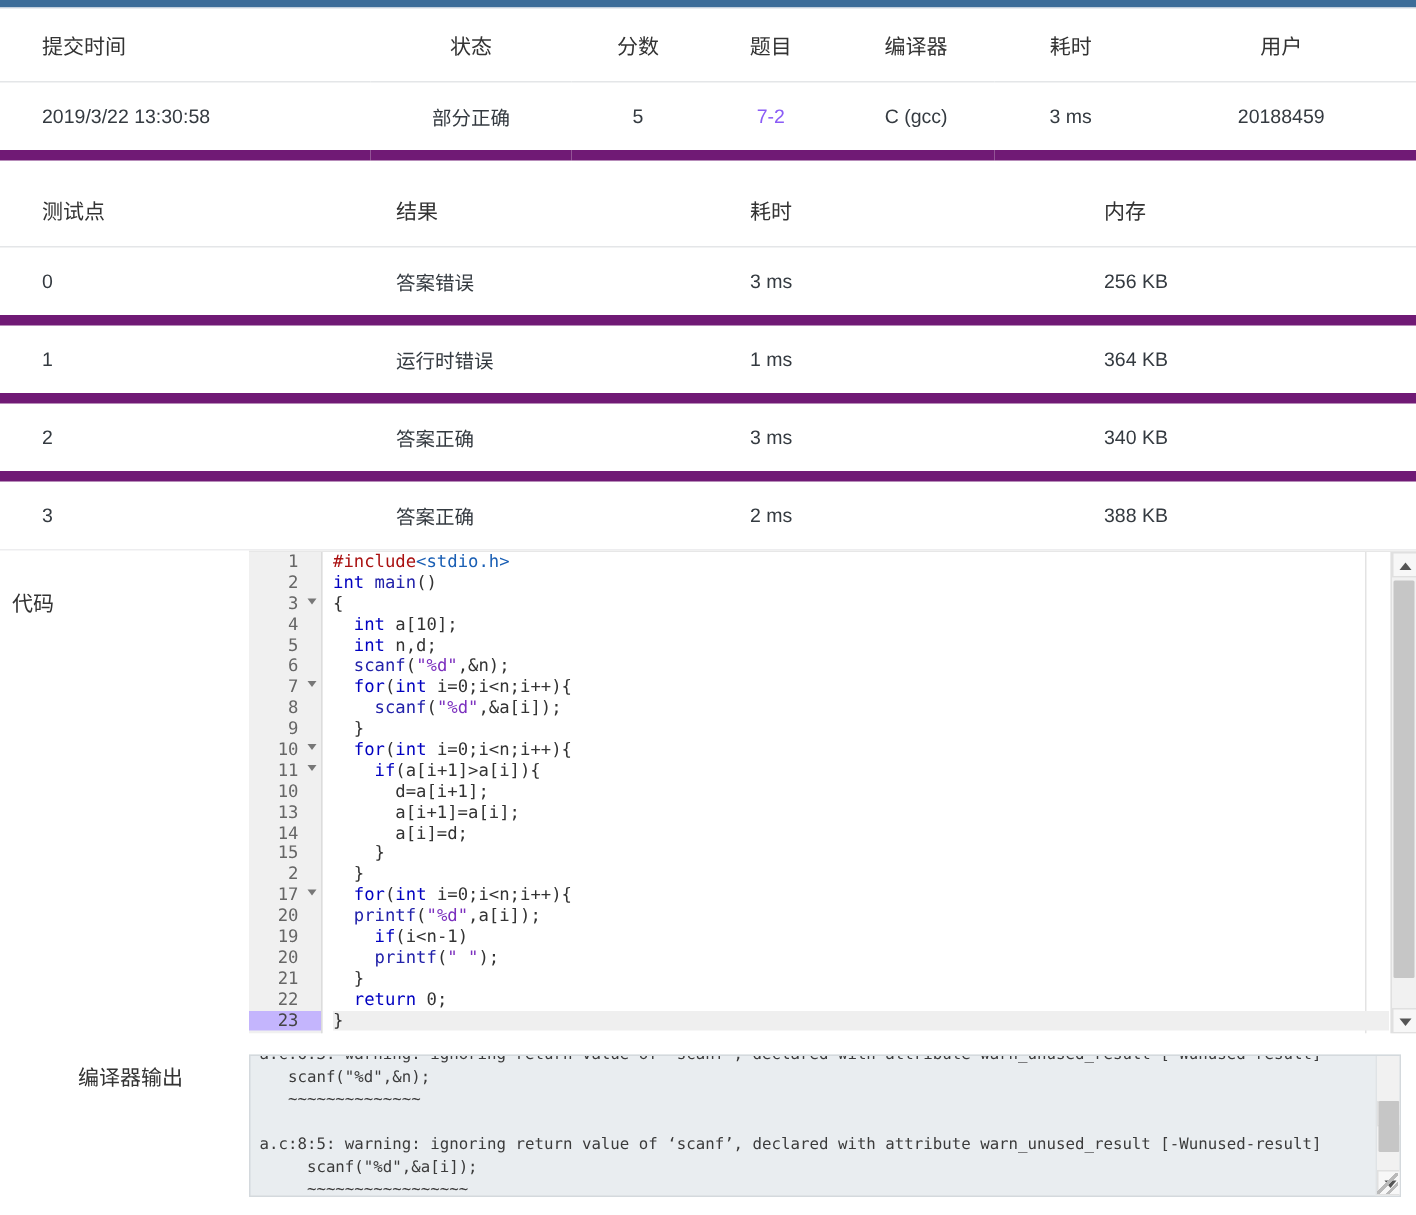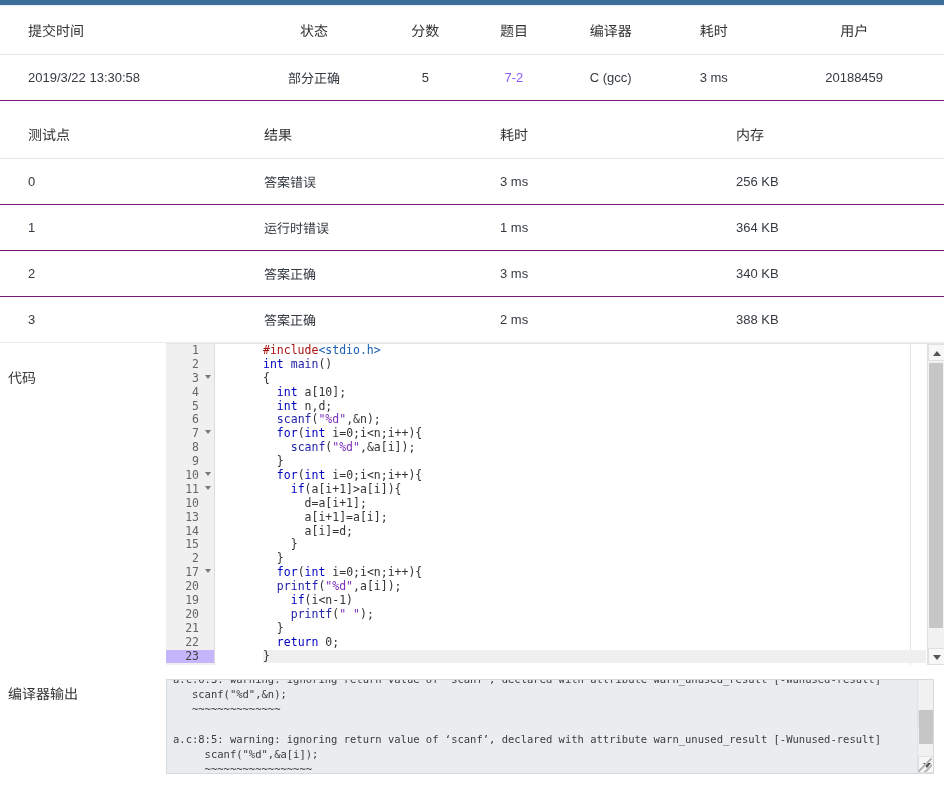--- a/index.html
+++ b/index.html
@@ -41,21 +41,21 @@
     color: #333;
     font-size: 14px;
     padding: 14px 8px;
     border-bottom: 1px solid #e4e6e8;
     text-align: center;
     white-space: nowrap;
   }
   table.grid td {
     font-size: 13px;
     padding: 13px 8px;
-    border-bottom: 1px solid #701a75;
+    border-bottom: 7px solid #701a75;
     text-align: center;
     white-space: nowrap;
     color: #343a40;
   }
   table.grid th.first, table.grid td.first {
     text-align: left;
     padding-left: 28px;
   }
   table.grid tr.last-row td { border-bottom: 1px solid #ededef; }
 
@@ -85,21 +85,21 @@
   }
   .section-label {
     width: 166px;
     flex: 0 0 166px;
     font-size: 14px;
     color: #333;
     padding-left: 8px;
     box-sizing: border-box;
     padding-top: 24px;
   }
-  .section-label.out { padding-top: 18px; }
+  .section-label.out { padding-top: 18px; text-align: center; }
 
   .editor {
     position: relative;
     width: 778px;
     height: 322px;
     background: #ffffff;
     border-top: 1px solid #e7e7e7;
     box-sizing: border-box;
     overflow: hidden;
     font-family: "DejaVu Sans Mono", "Liberation Mono", monospace;
@@ -132,21 +132,21 @@
     border-right: 3.5px solid transparent;
     border-top: 4px solid #777;
   }
   .code-area {
     position: absolute;
     left: 50px; top: 0; right: 18px; bottom: 0;
     padding-left: 6px;
     box-sizing: border-box;
     white-space: pre;
   }
-  .code-line { height: 13.9px; margin-left: 41px; }
+  .code-line { height: 13.9px; }
   .code-line.active { background: #efefef; }
   .ruler {
     position: absolute;
     top: 0; bottom: 0;
     left: 744px;
     width: 1px;
     background: #e3e3e3;
   }
   
   .t-kw   { color: #0000c0; }

